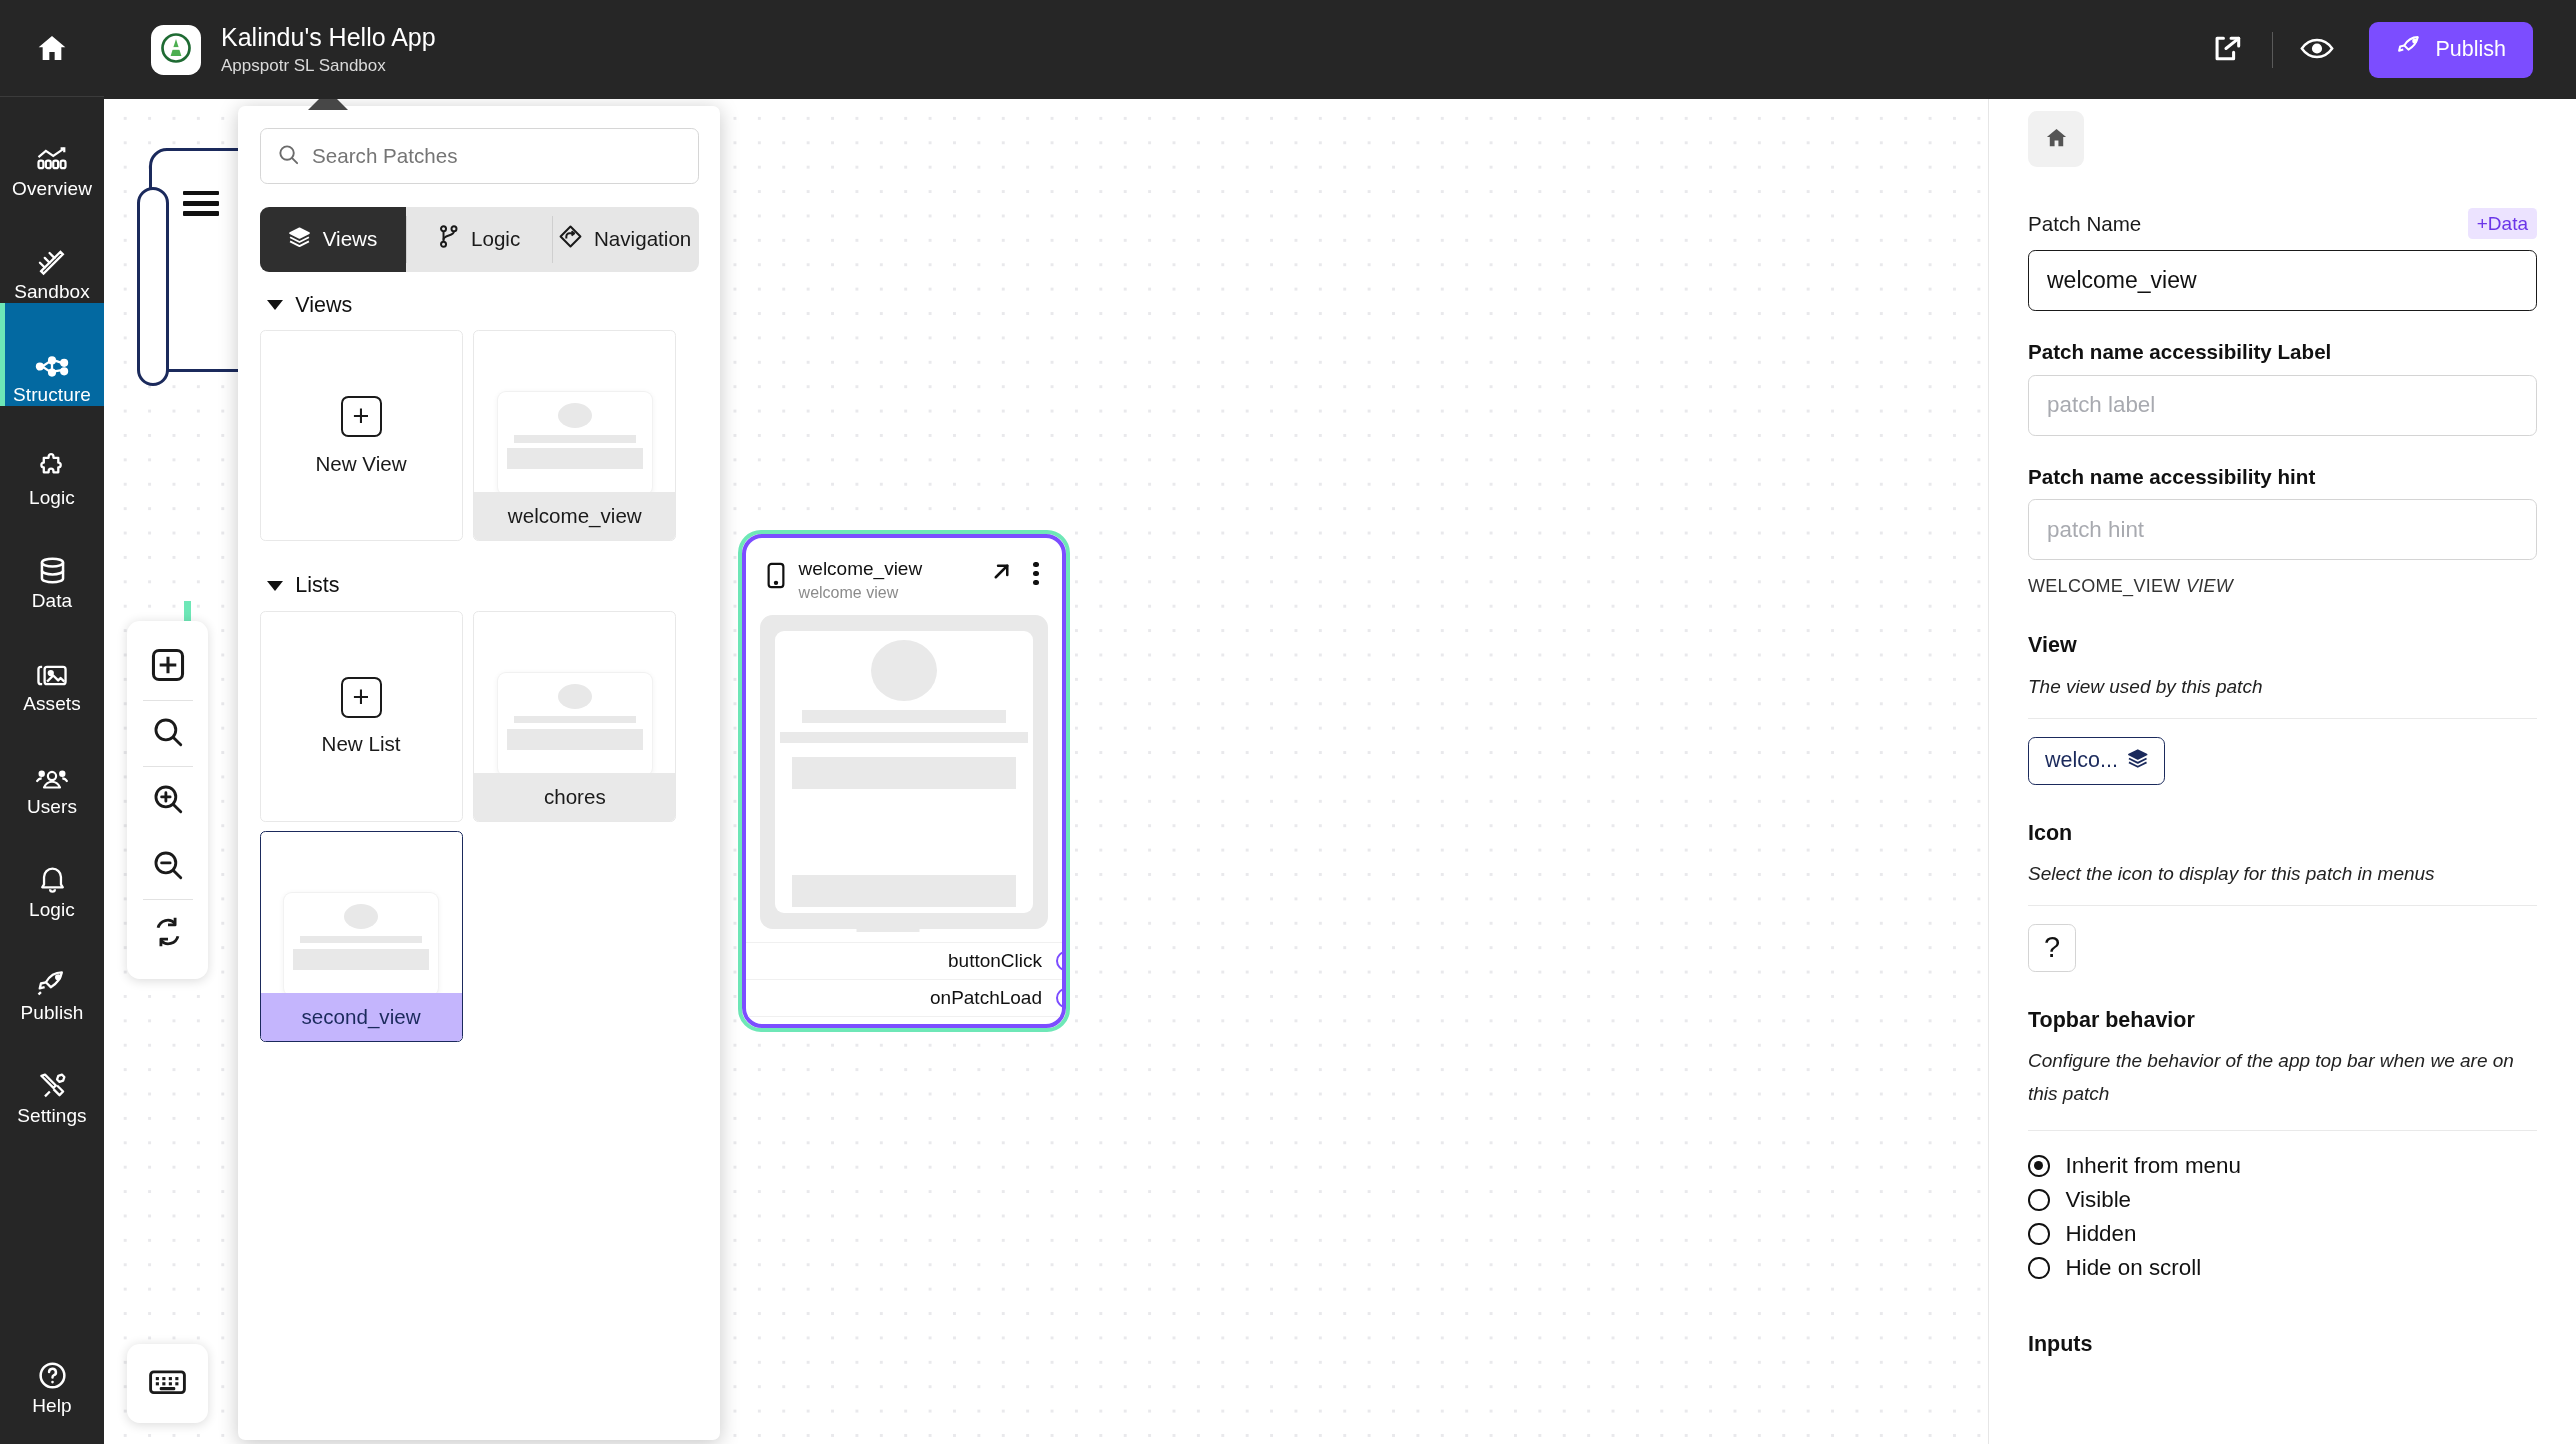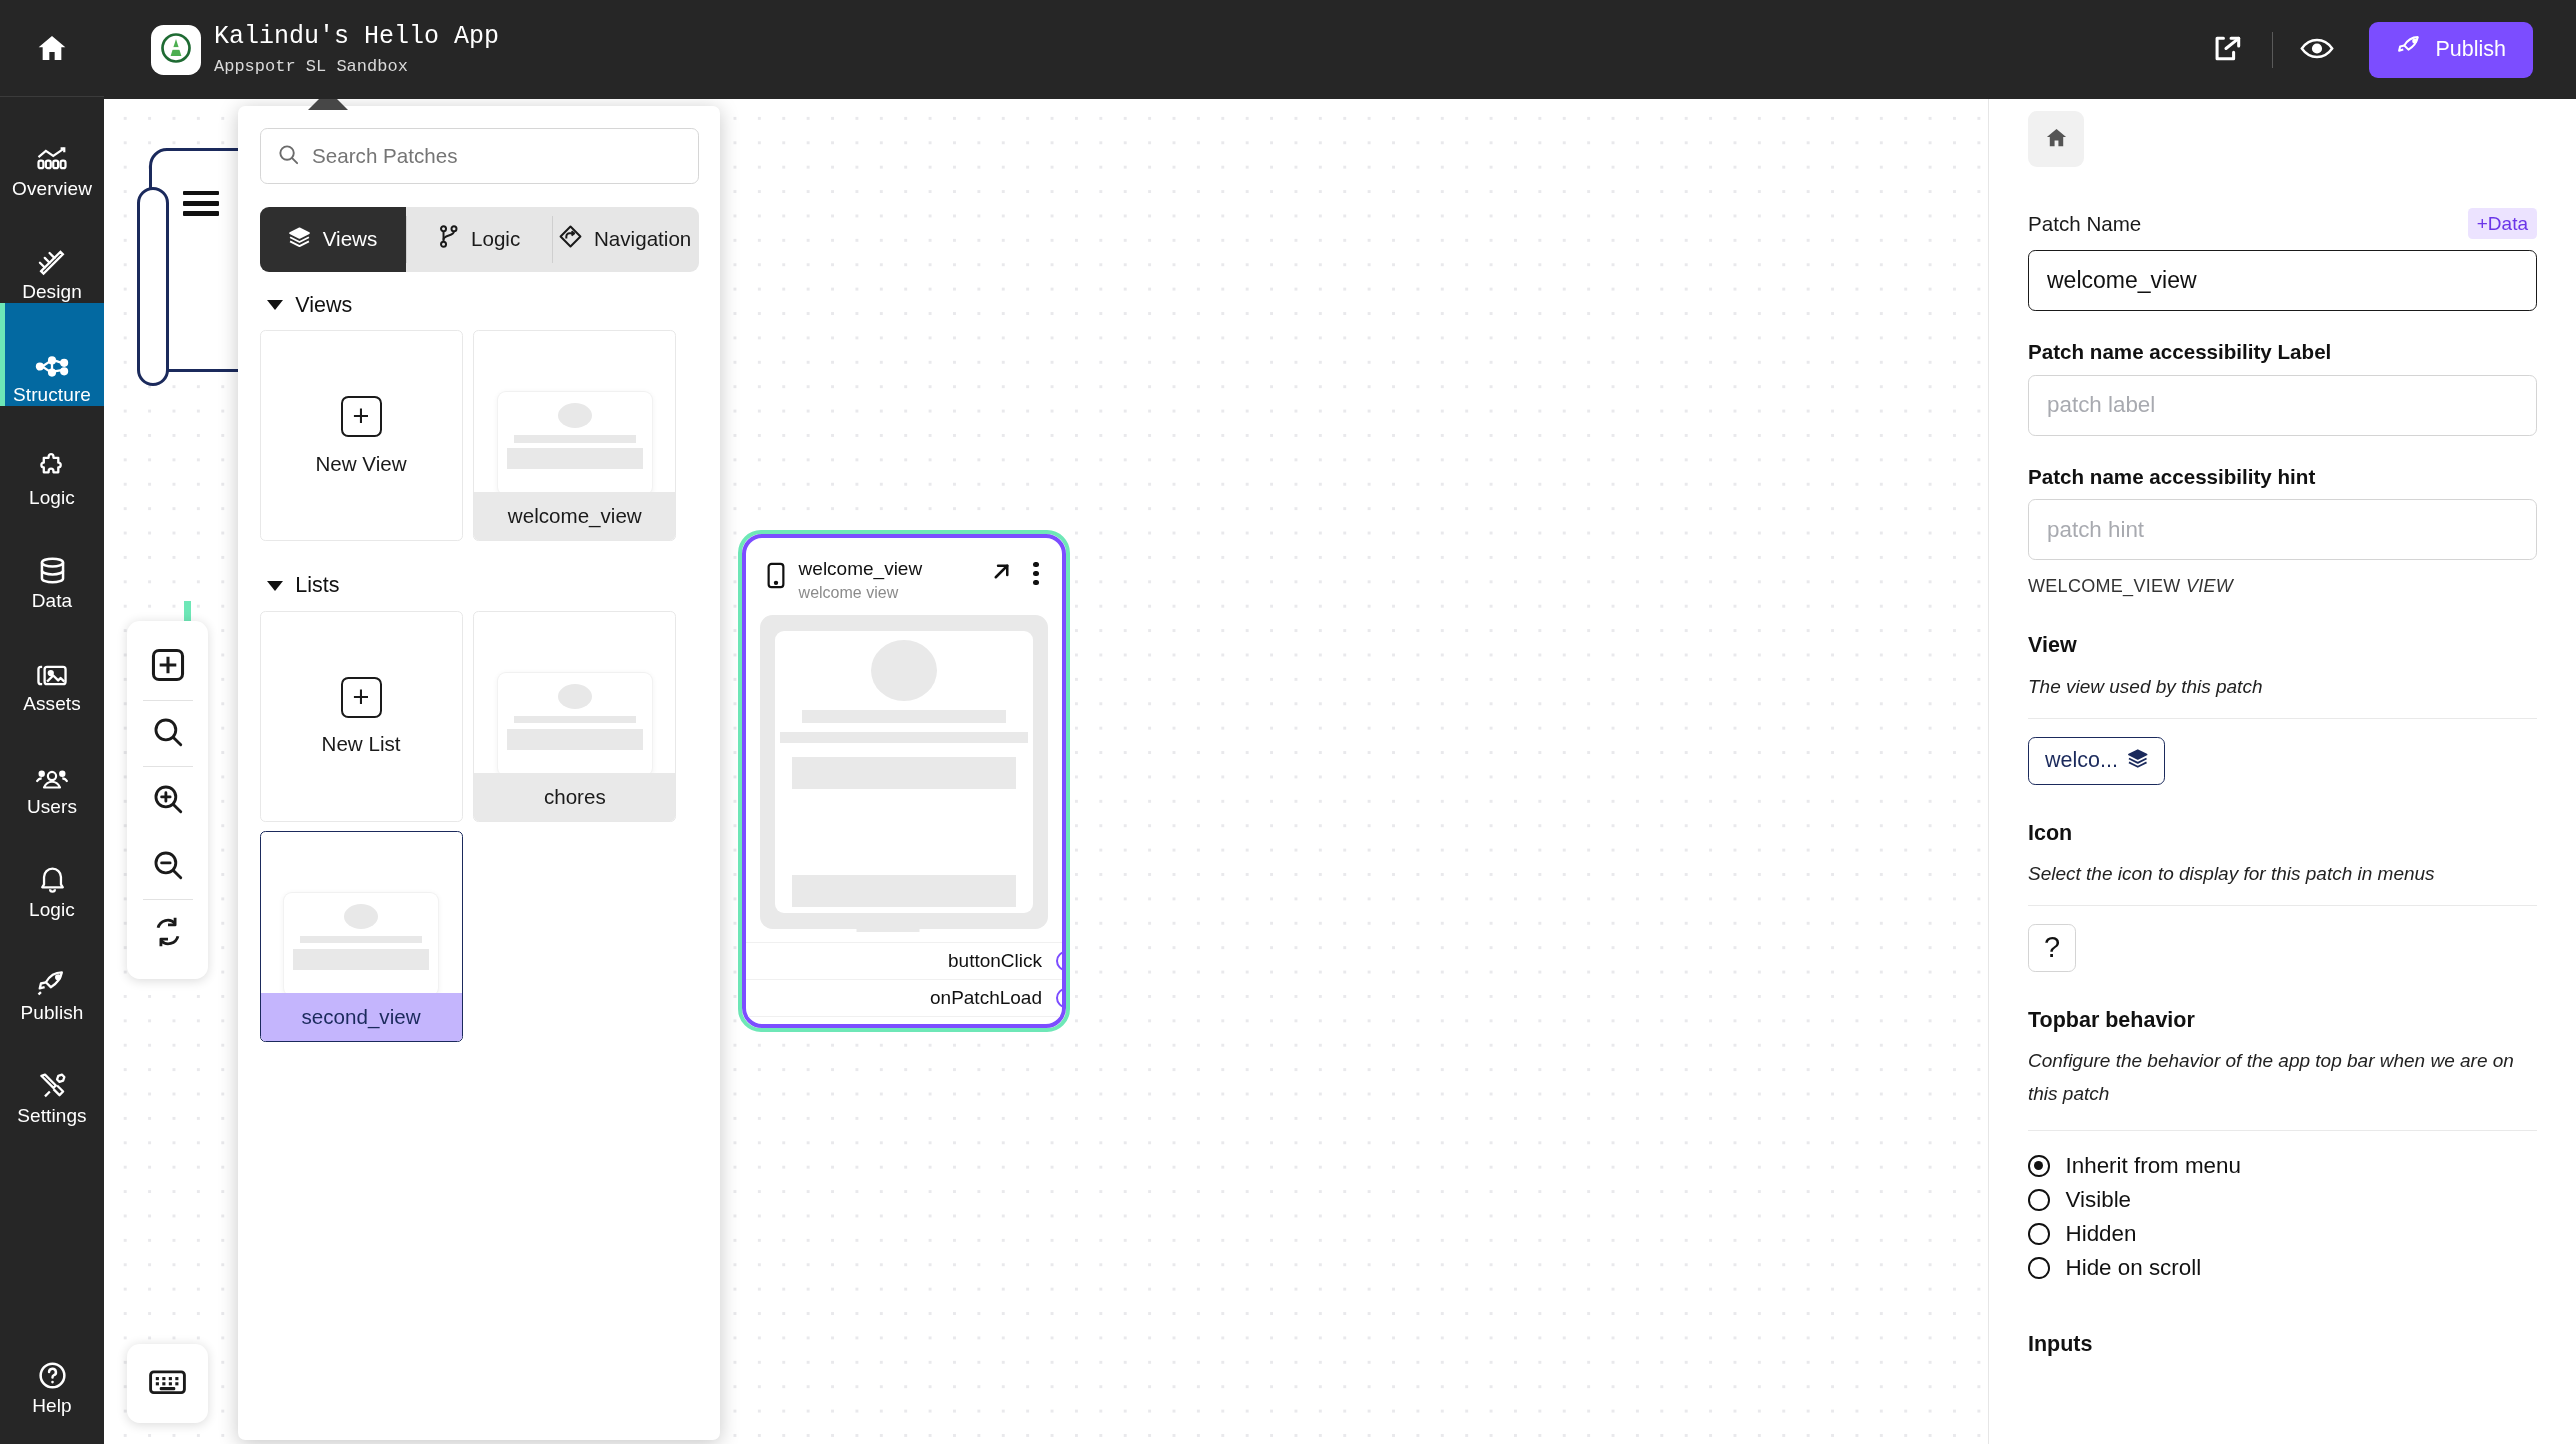--- a/index.html
+++ b/index.html
@@ -37,21 +37,21 @@
 
   
   .topbar {
     position: absolute; left: 104px; top: 0; width: 2472px; height: 99px;
     background: #262626; display: flex; align-items: center; z-index: 30;
   }
   .app-icon {
     width: 50px; height: 50px; border-radius: 12.6px; background: #fff;
     margin-left: 47px; display: flex; align-items: center; justify-content: center;
   }
-  .app-titles { margin-left: 13px; font-family: Liberation Mono, monospace; }
+  .app-titles { margin-left: 20px; }
   .app-title { color: #ffffff; font-size: 25px; font-weight: 400; line-height: 1.15; }
   .app-sub { color: #dadada; font-size: 17px; margin-top: 4.5px; }
   .topbar-right { margin-left: auto; display: flex; align-items: center; gap: 0; padding-right: 43px; }
   .tb-btn { width: 57px; height: 57px; display: flex; align-items: center; justify-content: center; }
   .tb-div { width: 0.9px; height: 36px; background: #5a5a5a; margin: 0 16px; }
   .publish-btn {
     margin-left: 23px; height: 56px; background: #7c4dff; border-radius: 9px;
     display: flex; align-items: center; gap: 12.6px; padding: 0 27px; color: #fff;
     font-size: 21.5px; border: none; cursor: pointer;
   }
@@ -280,21 +280,21 @@
 
     <div class="rail-item">
       <span>
         <svg width="32" height="29" viewBox="0 0 26 24" fill="none" stroke="#fff" stroke-width="1.9" stroke-linecap="round">
           <path d="M4 20 L20 4 l2 2 L6 22 z"></path>
             <path d="M7 9 l4 4"></path>
             <path d="M11 5 l4 4"></path>
             <path d="M3 13 l4 4"></path>
         </svg>
       </span>
-      <span class="lbl">Design</span>
+      <span class="lbl">Sandbox</span>
     </div>
 
     <div class="rail-item active">
       <span>
         <svg width="34" height="25" viewBox="0 0 28 20" fill="none" stroke="#fff" stroke-width="1.9">
           <circle cx="4" cy="10" r="2.4" fill="#fff"></circle>
             <circle cx="14" cy="5" r="2.4" fill="#fff"></circle>
           <circle cx="14" cy="15" r="2.4" fill="#fff"></circle>
             <circle cx="24" cy="7" r="2.4" fill="#fff"></circle>
           <circle cx="24" cy="14" r="2.4" fill="#fff"></circle>

